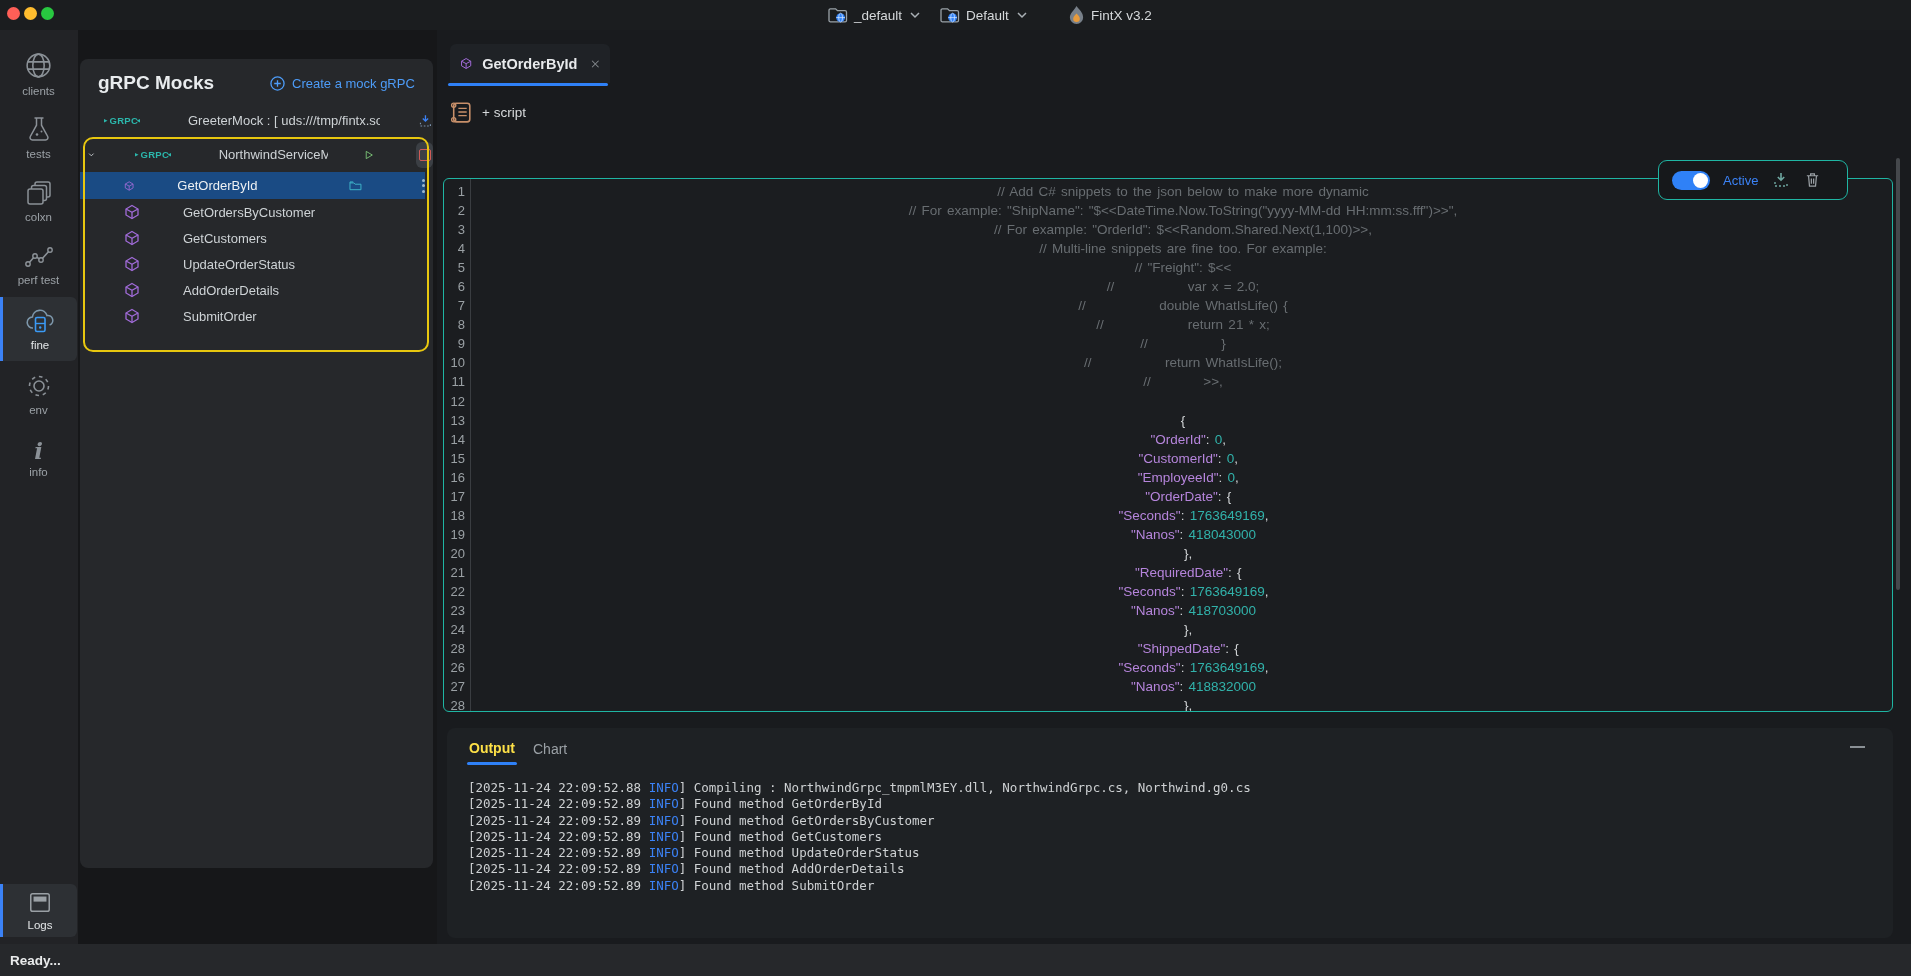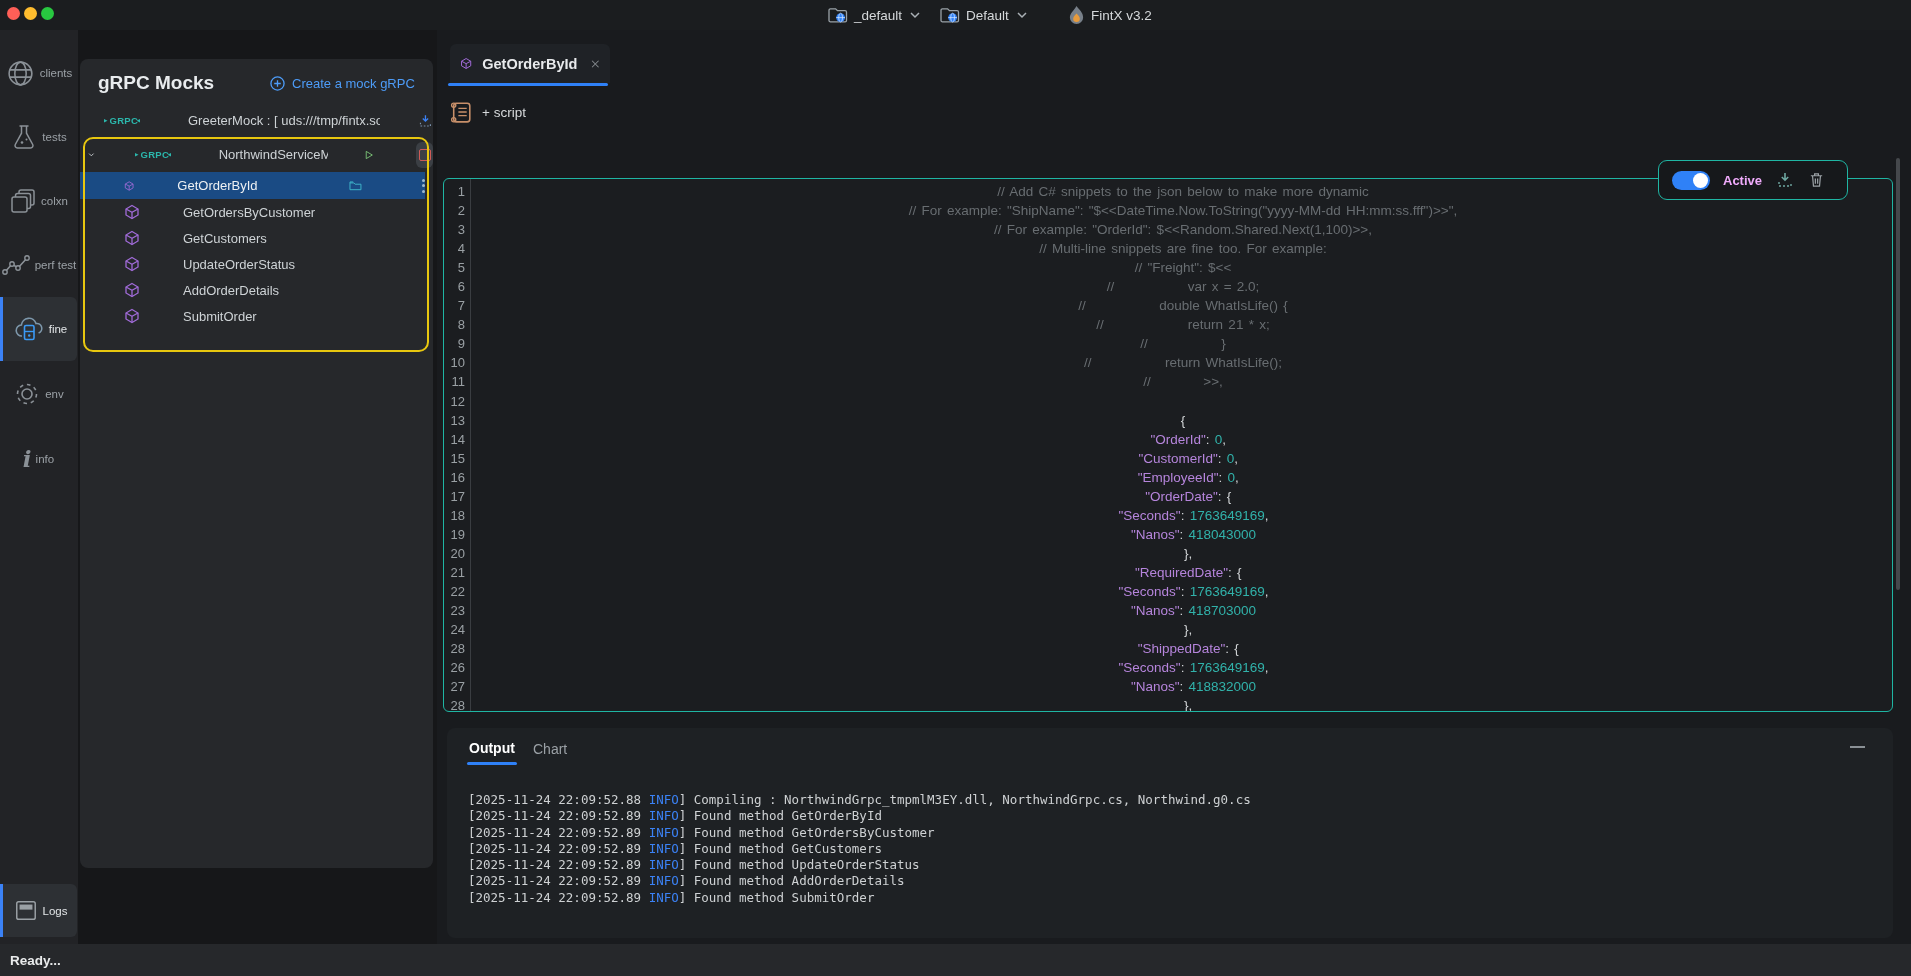--- a/index.html
+++ b/index.html
@@ -10,21 +10,21 @@
 
   
   #titlebar{left:0;top:0;width:1911px;height:30px;background:#1b1d1f;}
   .tl{position:absolute;top:7px;width:13px;height:13px;border-radius:50%;}
   .tb-item{position:absolute;top:0;height:30px;display:flex;align-items:center;gap:6px;
            color:#d6d9db;font-size:13.5px;}
   .chev{margin-left:2px;}
 
   
   #sidebar{left:0;top:30px;width:78px;height:914px;background:#222326;}
-  .nav-item{position:absolute;left:0;width:77px;height:62px;display:flex;flex-direction:row;
+  .nav-item{position:absolute;left:0;width:77px;height:62px;display:flex;flex-direction:column;
             align-items:center;justify-content:center;gap:4px;color:#9ba1a6;font-size:11.5px;}
   .nav-item.active{background:#2d3034;border-left:3px solid #3b82f6;border-radius:0 6px 6px 0;
                    color:#e2e5e7;}
   .info-i{font-family:"DejaVu Serif",serif;font-style:italic;font-weight:bold;font-size:23px;color:#8b9197;line-height:22px;}
 
   
   #treepanel{left:80px;top:40px;width:353px;height:809px;background:#26282b;border-radius:8px;margin-top:19px;}
   #panel-title{position:absolute;left:18px;top:13px;font-size:19px;font-weight:bold;color:#e9ecee;}
   #create-mock{position:absolute;left:190px;top:17px;display:flex;align-items:flex-start;gap:7px;
                color:#4d9cf8;font-size:13px;}
@@ -45,44 +45,44 @@
        display:flex;align-items:center;gap:10px;padding:0 10px;}
   #tab-title{font-size:14.5px;font-weight:bold;color:#e8eaec;}
   #tab-underline{left:11px;top:53px;width:160px;height:3px;background:#2f81f7;border-radius:2px;}
   #script-btn{left:11px;top:69px;display:flex;align-items:center;gap:7px;color:#d7dadc;font-size:13.5px;}
 
   #active-box{left:1221px;top:130px;width:190px;height:40px;background:#16181b;
               border:1.5px solid #1fb5a3;border-radius:9px;display:flex;align-items:center;
               gap:0;z-index:5;}
   .toggle{position:relative;margin-left:13px;width:38px;height:19px;border-radius:10px;background:#2f81f7;}
   .toggle .knob{position:absolute;left:21px;top:2px;width:15px;height:15px;border-radius:50%;background:#fff;}
-  #active-label{margin-left:13px;font-size:13px;color:#f0abfc;font-weight:bold;}
+  #active-label{margin-left:13px;font-size:13px;color:#3b82f6;}
   #active-box .ic{margin-left:14px;display:flex;}
 
   
   #editor{left:6px;top:148px;width:1450px;height:534px;background:#1b1d20;
           border:1.5px solid #1fb5a3;border-radius:6px;overflow:hidden;display:flex;}
   #gutter{width:26px;padding:3px 0 0 0;text-align:right;color:#9aa0a4;font-size:13px;flex:none;}
   #gutter .gl{height:19.05px;line-height:19.05px;padding-right:5px;}
   #gutter-sep{width:1px;background:#3a3d41;flex:none;}
   #code{flex:1;padding:3px 0 0 3px;font-size:13.5px;text-align:center;}
   #code .cl{height:19.05px;line-height:19.05px;white-space:pre;word-spacing:1.5px;}
   .tok-c{color:#686d71;}
   .tok-k{color:#b685dc;}
   .tok-n{color:#31b2aa;}
   .tok-p{color:#cfd2d4;}
   #ed-scrollbar{left:1459px;top:128px;width:4px;height:432px;background:#45484c;border-radius:2px;}
 
   
   #output{left:10px;top:698px;width:1446px;height:210px;background:#1e2124;border-radius:8px;}
-  #out-tab{position:absolute;left:22px;top:12px;font-size:14px;font-weight:bold;color:#ffffff;text-align:center;}
+  #out-tab{position:absolute;left:22px;top:12px;font-size:14px;font-weight:bold;color:#fde047;text-align:center;}
   #out-underline{position:absolute;left:20px;top:34px;width:50px;height:3px;background:#2f81f7;border-radius:2px;}
   #chart-tab{position:absolute;left:86px;top:13px;font-size:14px;color:#9ba1a6;}
   #out-min{position:absolute;right:28px;top:18px;width:15px;height:2px;background:#8a9095;}
-  #log-lines{position:absolute;left:21px;top:64px;font-family:"DejaVu Sans Mono",monospace;
+  #log-lines{position:absolute;left:21px;top:52px;font-family:"DejaVu Sans Mono",monospace;
              font-size:12.5px;color:#ced1d3;}
   .logline{height:16.3px;line-height:16.3px;white-space:pre;}
   .logline .lvl{color:#3b82f6;}
 
   
   #statusbar{left:0;top:944px;width:1911px;height:32px;background:#26282b;display:flex;align-items:center;}
   #status-text{margin-left:10px;font-size:13.5px;font-weight:bold;color:#e9ebec;}
   svg{display:block;}
 </style>
 </head>

